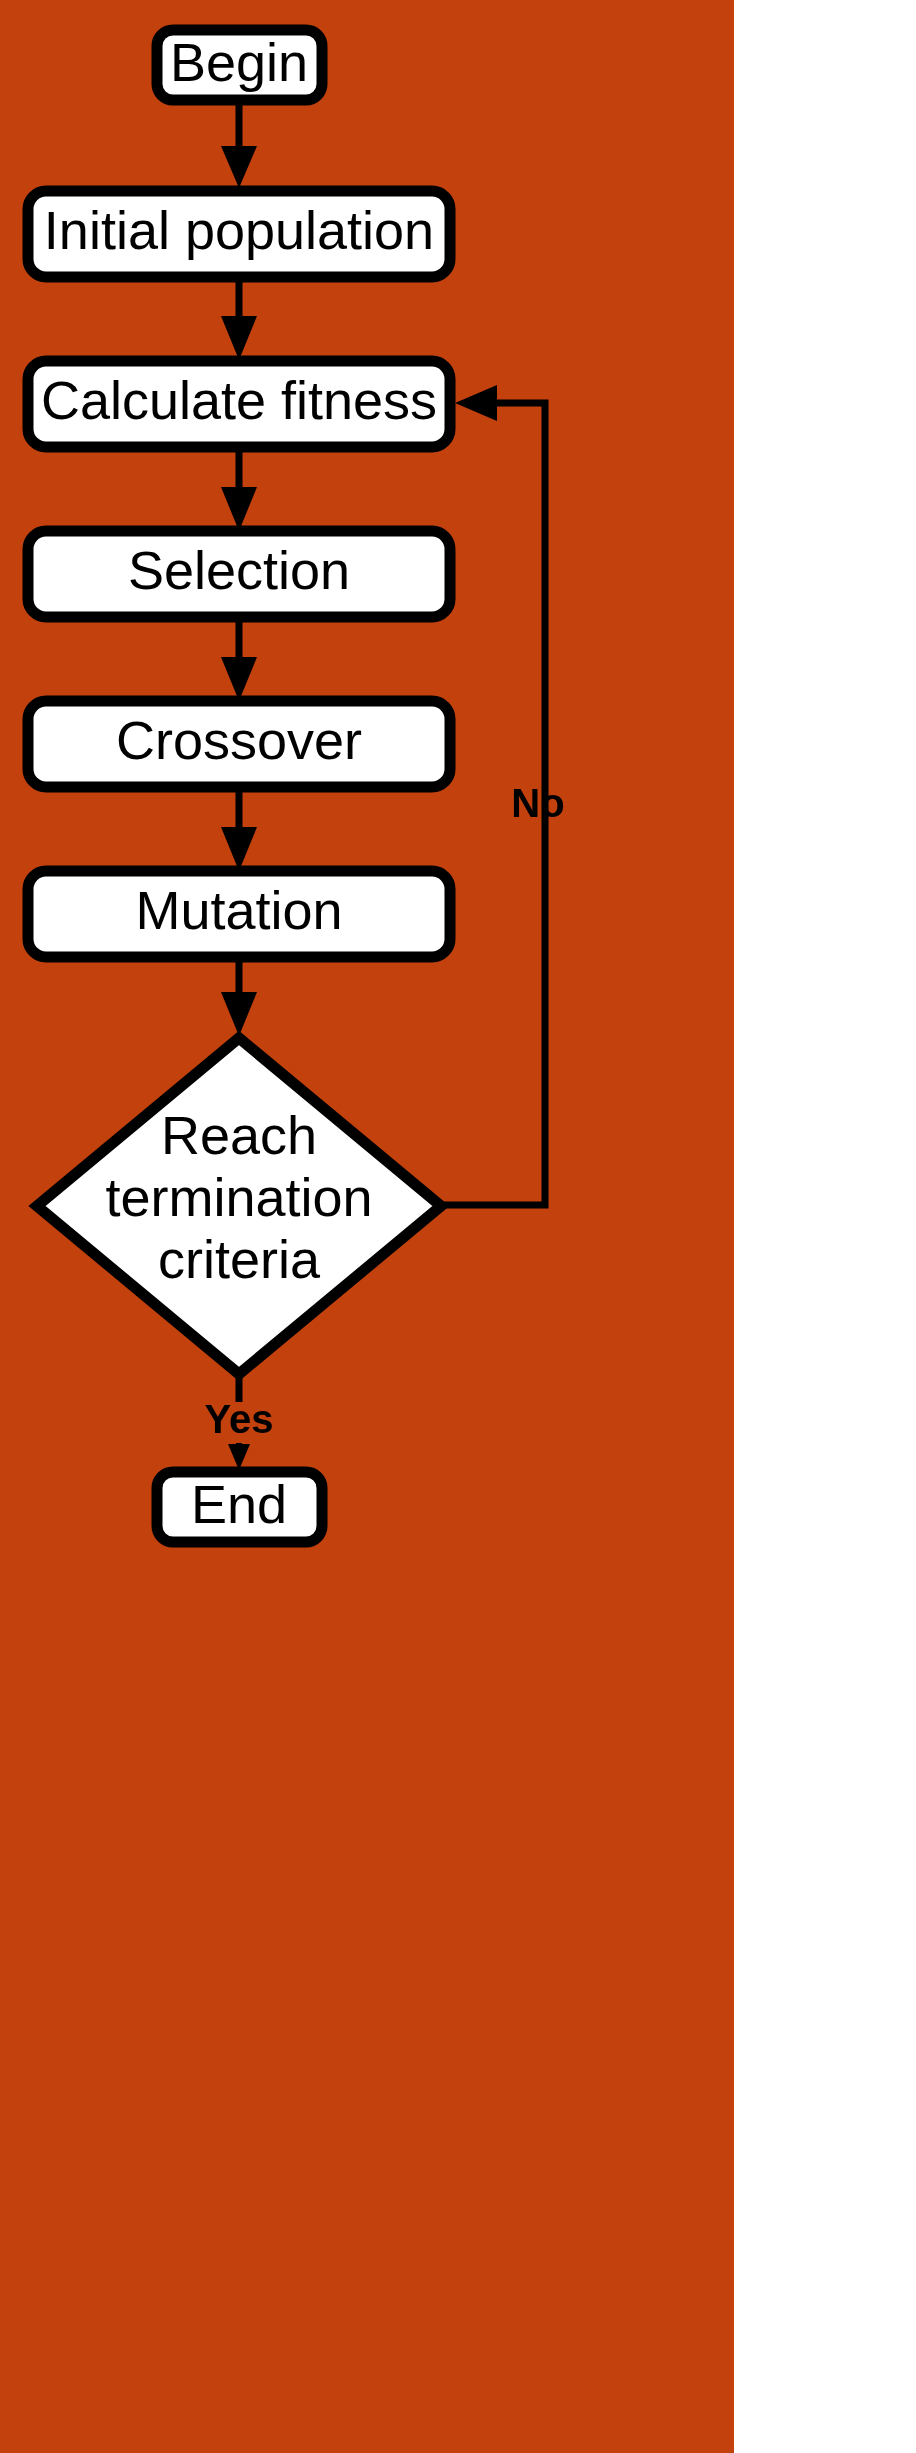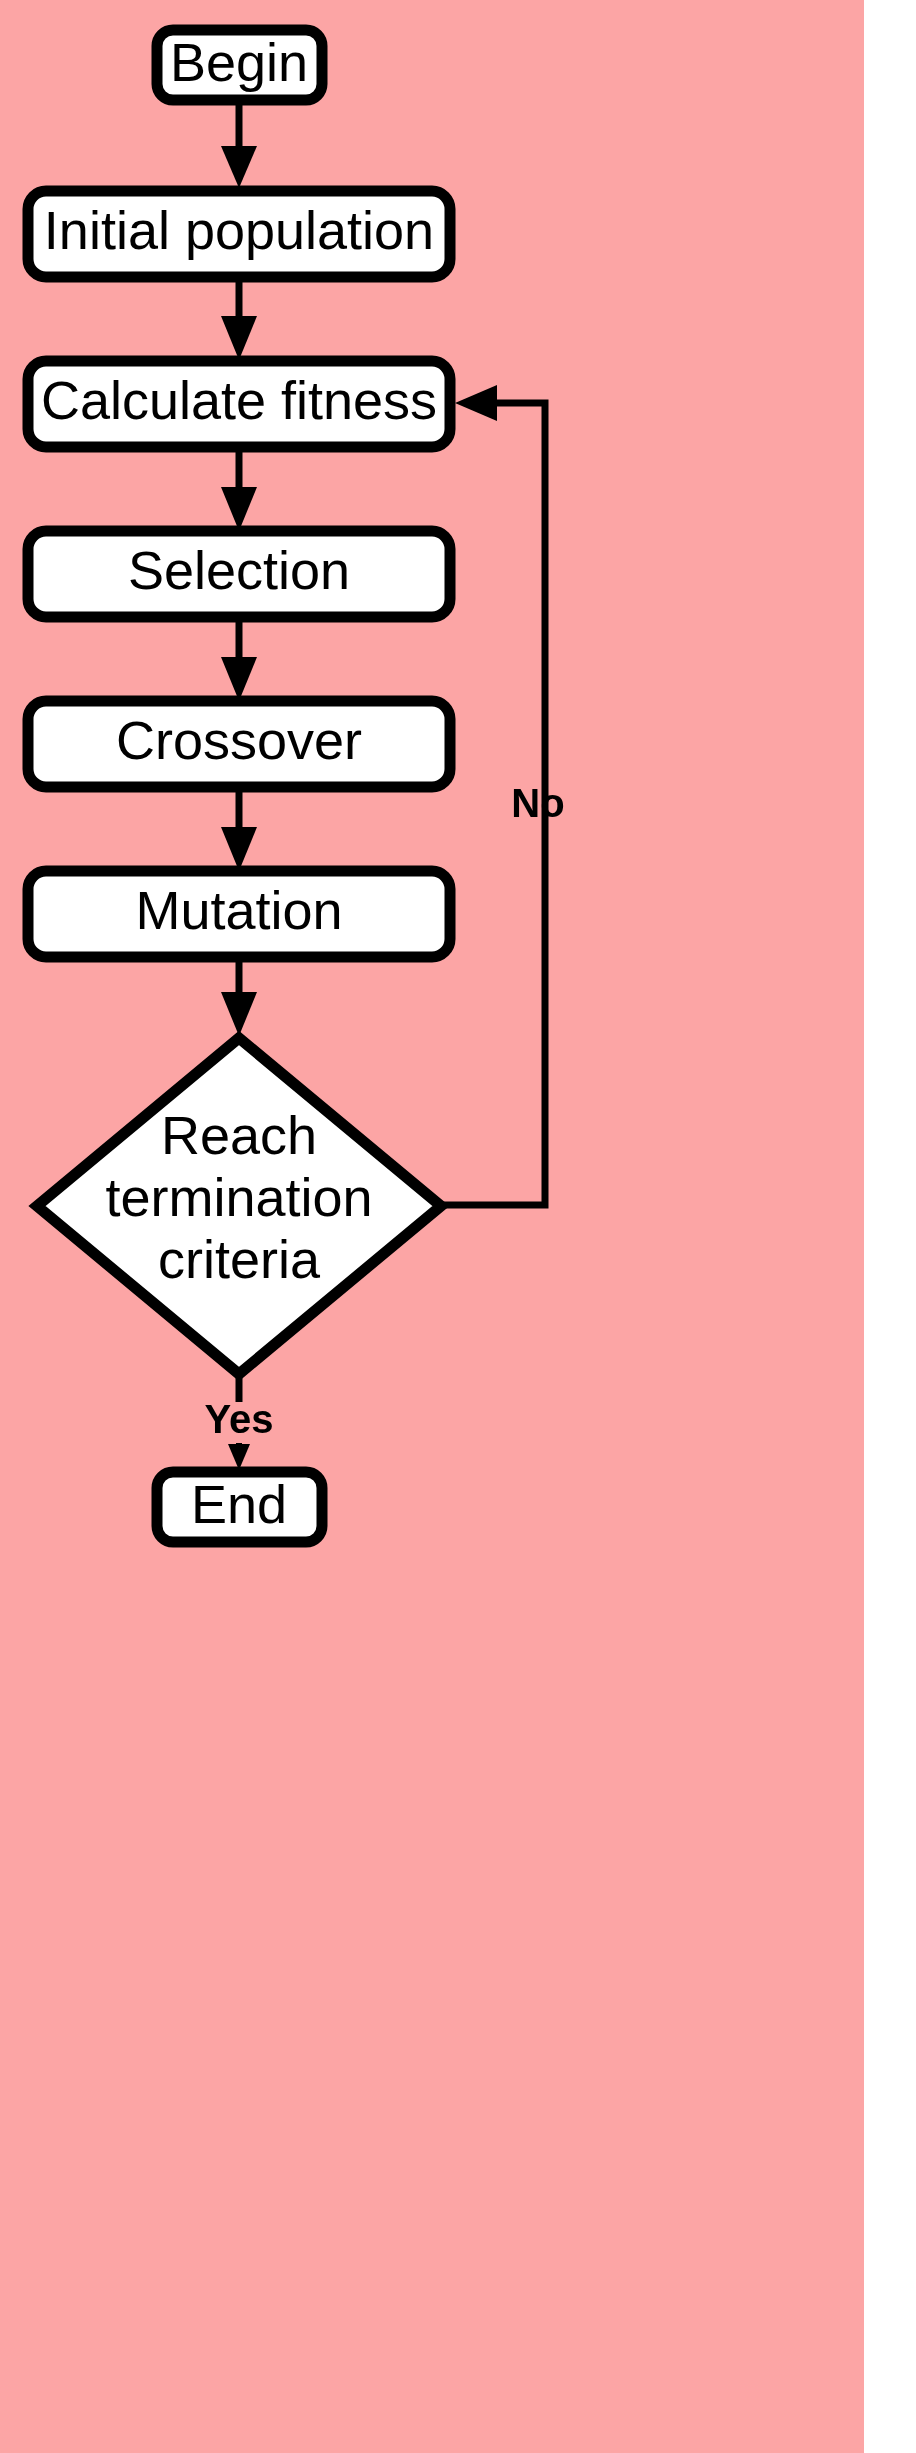--- a/index.html
+++ b/index.html
@@ -6,23 +6,23 @@
   html, body {
     margin: 0;
     padding: 0;
     background: #ffffff;
   }
   body {
     font-family: "Liberation Sans", sans-serif;
   }
   #canvas {
     position: relative;
-    width: 864px;
+    width: 734px;
     height: 2453px;
-    background: #fca5a5;
+    background: #c2410c;
     overflow: hidden;
   }
   #flow-svg {
     position: absolute;
     left: 0;
     top: 0;
     width: 916px;
     height: 2453px;
     display: block;
   }

